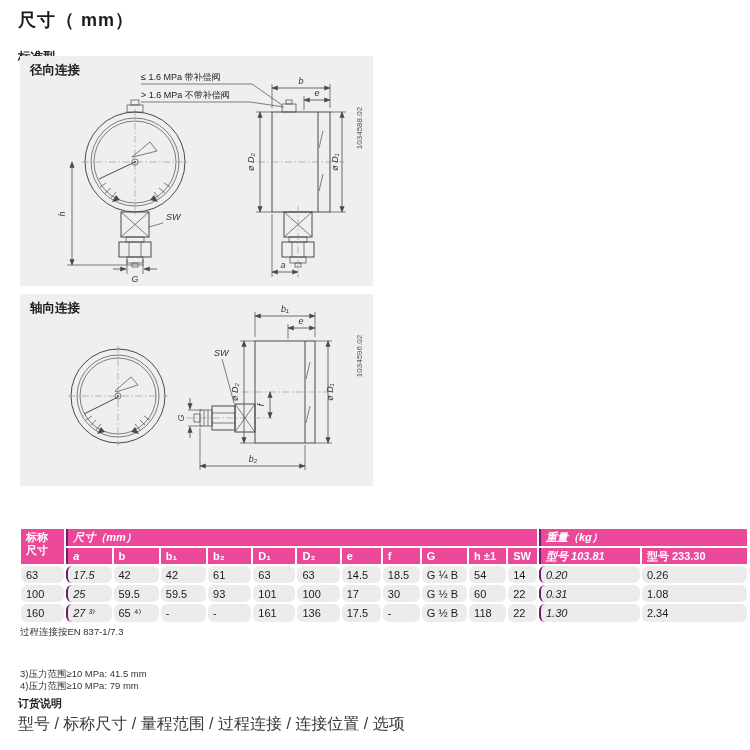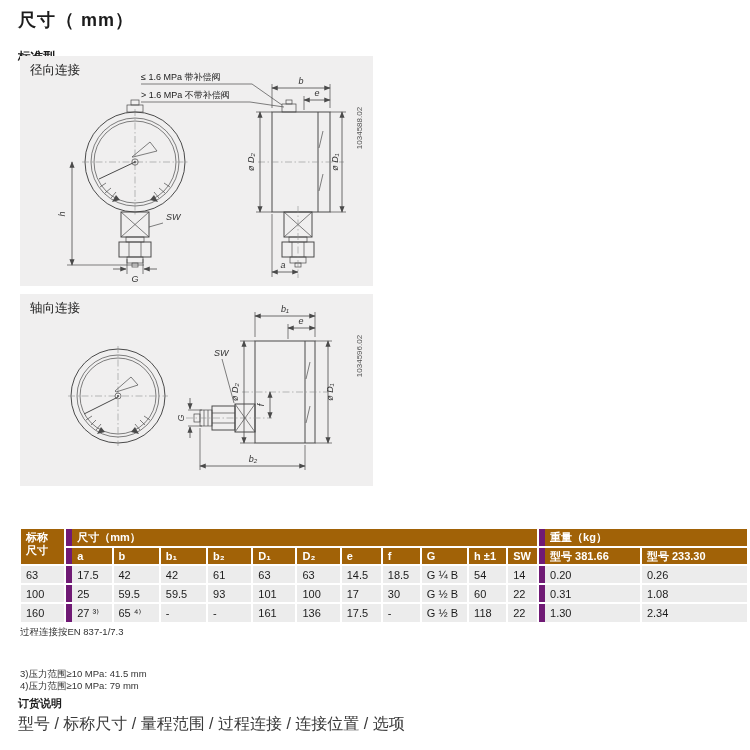--- a/index.html
+++ b/index.html
@@ -1,37 +1,37 @@
 <!DOCTYPE html>
 <html><head>
 <meta charset="utf-8">
 <style>
   html,body{margin:0;padding:0;background:#fff;}
   body{font-family:"Liberation Sans","DejaVu Sans",sans-serif;color:#1c1c1c;}
   .page{position:relative;width:750px;height:750px;background:#fff;overflow:hidden;}
   .h1{position:absolute;left:18px;top:8px;font-size:18px;font-weight:bold;letter-spacing:1px;}
   .h2{position:absolute;left:18px;top:40px;font-size:12.5px;font-weight:bold;margin-top:9px;}
   .panel{position:absolute;left:20px;width:353px;background:#f0efef;}
-  .panel .ptitle{position:absolute;left:10px;top:6px;font-size:12.5px;font-weight:normal;}
+  .panel .ptitle{position:absolute;left:10px;top:6px;font-size:12.5px;font-weight:bold;}
   .panel svg{position:absolute;left:0;top:0;}
   #panel-radial{top:56px;height:230px;}
   #panel-axial{top:294px;height:192px;}
   .ln{fill:none;stroke:#4a4a4a;stroke-width:1;}
   .tn{fill:none;stroke:#4a4a4a;stroke-width:.7;}
   .cl{fill:none;stroke:#8f8f8f;stroke-width:.6;stroke-dasharray:7 2.5 1.5 2.5;}
   .dim{fill:none;stroke:#4a4a4a;stroke-width:.8;}
   text.lb{font:italic 9px "Liberation Sans",sans-serif;fill:#333;}
   text.ann{font:9px "Liberation Sans",sans-serif;fill:#222;}
   text.idt{font:8px "Liberation Sans",sans-serif;fill:#555;}
   table.dims{position:absolute;left:19px;top:527px;width:730px;table-layout:fixed;
     border-collapse:separate;border-spacing:2px;font-size:11px;}
-  table.dims th{background:#a16207;color:#fff;font-weight:bold;text-align:left;
+  table.dims th{background:#ec4899;color:#fff;font-weight:bold;text-align:left;
     padding:2px 5px;line-height:1.15;vertical-align:top;}
-  table.dims td{background:#ececec;padding:3px 5px 2px;vertical-align:top;}
-  .gsep{border-left:6px solid #701a75;}
+  table.dims td{background:#ececec;padding:3px 5px 2px;vertical-align:top;border-radius:6px;}
+  .gsep{border-left:2px solid #701a75;font-style:italic;}
   .fn{position:absolute;left:20px;font-size:9.5px;color:#333;}
   .ord-title{position:absolute;left:18px;top:696px;font-size:11px;font-weight:bold;}
   .ord-line{position:absolute;left:18px;top:714px;font-size:16px;color:#3a3a3a;}
 </style>
 </head>
 <body>
 
 <div class="page">
 
   <div class="h1">尺寸（ mm）</div>
@@ -243,21 +243,21 @@
         <th>b</th>
         <th>b₁</th>
         <th>b₂</th>
         <th>D₁</th>
         <th>D₂</th>
         <th>e</th>
         <th>f</th>
         <th>G</th>
         <th>h ±1</th>
         <th>SW</th>
-        <th class="gsep">型号 381.66</th>
+        <th class="gsep">型号 103.81</th>
         <th>型号 233.30</th>
       </tr>
     </thead>
     <tbody>
       <tr>
         <td>63</td>
         <td class="gsep">17.5</td>
         <td>42</td>
         <td>42</td>
         <td>61</td>

